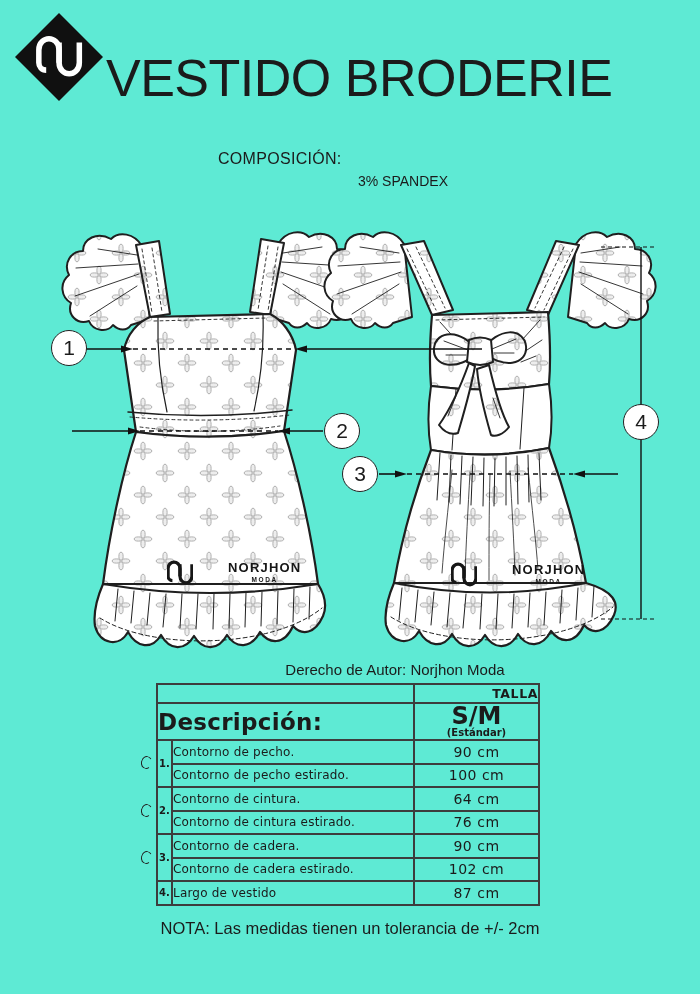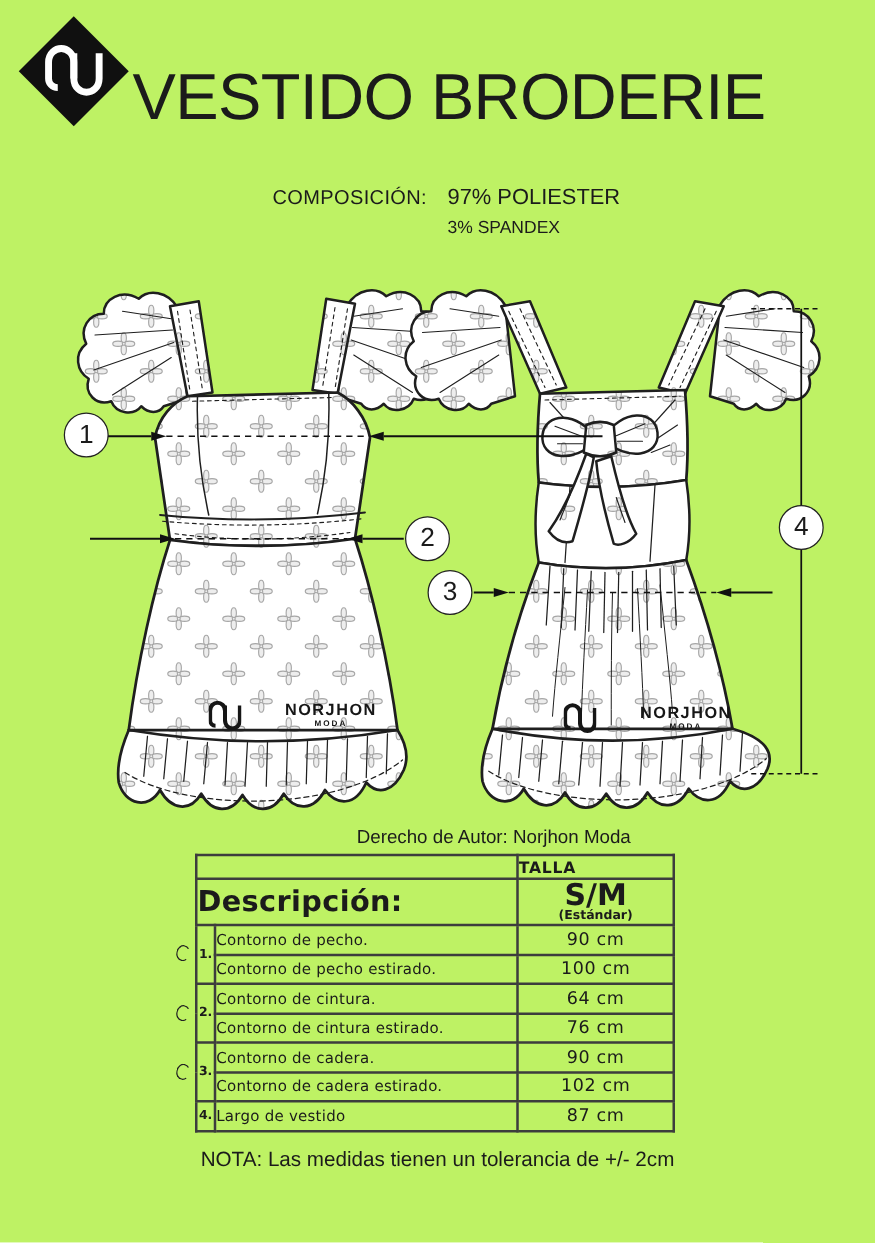--- a/index.html
+++ b/index.html
@@ -1,16 +1,16 @@
 <!DOCTYPE html>
 <html><head>
 <meta charset="utf-8">
 <style>
   html,body{margin:0;padding:0;background:#fff;}
-  .page{position:relative;width:700px;height:994px;background:#bef264;overflow:hidden;
+  .page{position:relative;width:700px;height:994px;background:#5eead4;overflow:hidden;
         font-family:"Liberation Sans",sans-serif;color:#1b1b1b;}
   .title{position:absolute;left:106px;top:48px;font-size:52px;letter-spacing:-0.5px;
          font-weight:400;white-space:nowrap;}
   .material{position:absolute;left:150px;top:121px;width:400px;text-align:center;font-size:17.5px;}
   .comp-label{position:absolute;left:218px;top:150px;font-size:16px;letter-spacing:0.3px;}
   .comp-val1{position:absolute;left:358px;top:147px;font-size:17.5px;}
   .comp-val2{position:absolute;left:358px;top:173px;font-size:14px;}
   .logo-svg{position:absolute;left:12px;top:10px;}
   #artwork{position:absolute;left:60px;top:226px;}
   .callout{position:absolute;width:36px;height:36px;border:1.7px solid #222;border-radius:50%;
@@ -20,21 +20,21 @@
   .bm-text{display:flex;flex-direction:column;align-items:center;margin-left:32px;}
   .bm-name{font-size:13px;font-weight:bold;letter-spacing:1.2px;color:#161616;}
   .bm-sub{font-size:6.5px;font-weight:bold;letter-spacing:1.6px;color:#161616;margin-top:1px;}
   .copyright{position:absolute;left:238px;top:661px;width:314px;text-align:center;font-size:15px;}
   .table-zone{position:absolute;left:156px;top:683px;width:382px;}
   table.spec{border-collapse:collapse;width:382px;table-layout:fixed;}
   table.spec td{border:2px solid #3d3d3d;padding:0;overflow:hidden;}
   td.noborder{border:none;}
   tr.r-talla{height:19px;}
   td.talla{font-family:"DejaVu Sans",sans-serif;font-size:12.5px;font-weight:bold;
-           text-align:left;letter-spacing:0.6px;}
+           text-align:right;letter-spacing:0.6px;}
   tr.r-hdr{height:37px;}
   td.desc-hdr{font-family:"DejaVu Sans",sans-serif;font-size:23px;font-weight:bold;
               padding-left:18px;letter-spacing:0.3px;}
   td.size-cell{text-align:center;vertical-align:middle;}
   .size{font-size:24px;font-weight:bold;line-height:23px;font-family:"DejaVu Sans",sans-serif;}
   .size-note{font-size:10px;font-weight:bold;line-height:10px;font-family:"DejaVu Sans",sans-serif;}
   tr.d{height:23.5px;}
   td.lab{font-family:"DejaVu Sans",sans-serif;font-size:12px;padding-left:8px;letter-spacing:0.2px;}
   td.val{font-family:"DejaVu Sans",sans-serif;font-size:14px;text-align:center;letter-spacing:0.5px;border-radius:11px;}
   td.num{font-family:"DejaVu Sans",sans-serif;font-size:10px;font-weight:bold;text-align:center;}
@@ -50,21 +50,20 @@
   <svg class="logo-svg" width="94" height="94" viewBox="0 0 94 94">
     <polygon points="47,3 91,47 47,91 3,47" fill="#101010"></polygon>
     <g transform="translate(25,27) scale(0.92)" stroke="#ffffff" stroke-width="6" fill="none">
       <path d="M10,36 C5,36 2,32 2,28 L2,14 C2,6 8,2 13,2 C18,2 24,6 24,14 L24,28"></path>
       <path d="M24,6 L24,28 C24,36 30,40 35,40 C40,40 46,36 46,28 L46,6"></path>
     </g>
   </svg>
 
   <div class="title">VESTIDO BRODERIE</div>
   <div class="comp-label">COMPOSICIÓN:</div>
-  <div class="comp-val1">97% POLIESTER</div>
   <div class="comp-val2">3% SPANDEX</div>
 
   <svg id="artwork" width="600" height="464" viewBox="60 226 600 464">
     <defs>
       <g id="flo">
         <ellipse cx="0" cy="-4.6" rx="2.1" ry="4.2"></ellipse>
           <ellipse cx="0" cy="4.6" rx="2.1" ry="4.2"></ellipse>
         <ellipse cx="-4.6" cy="0" rx="4.2" ry="2.1"></ellipse>
           <ellipse cx="4.6" cy="0" rx="4.2" ry="2.1"></ellipse>
         <circle r="1.2"></circle>

